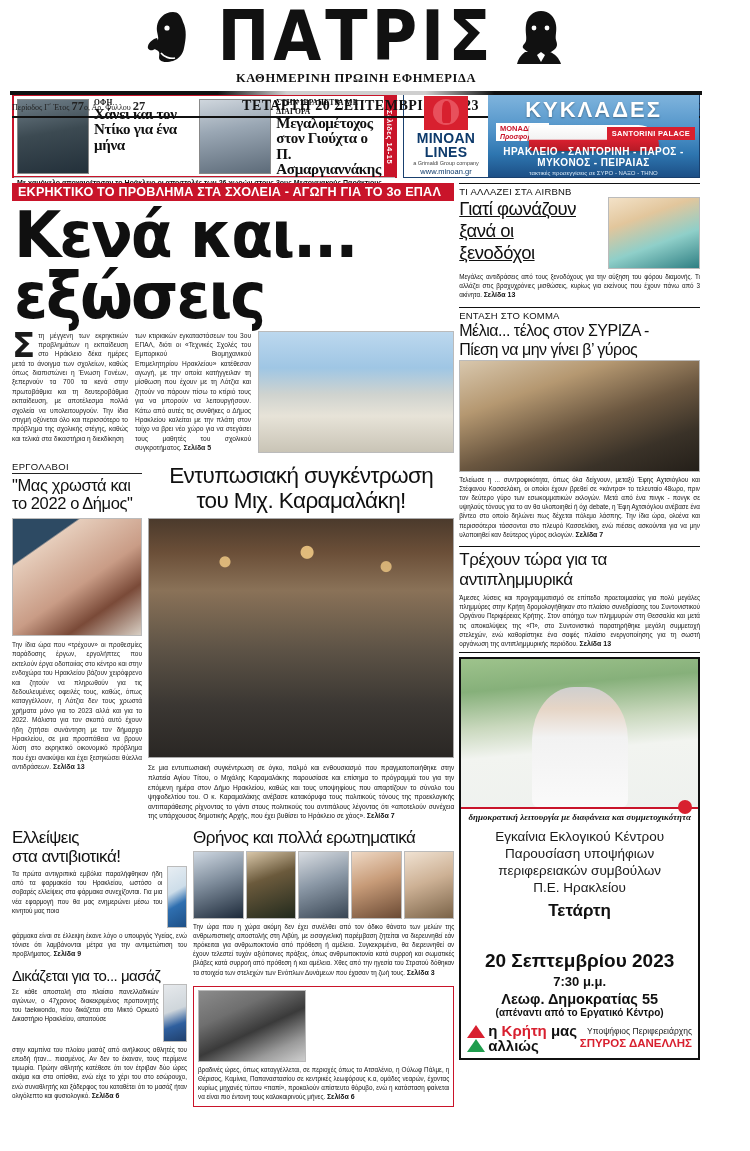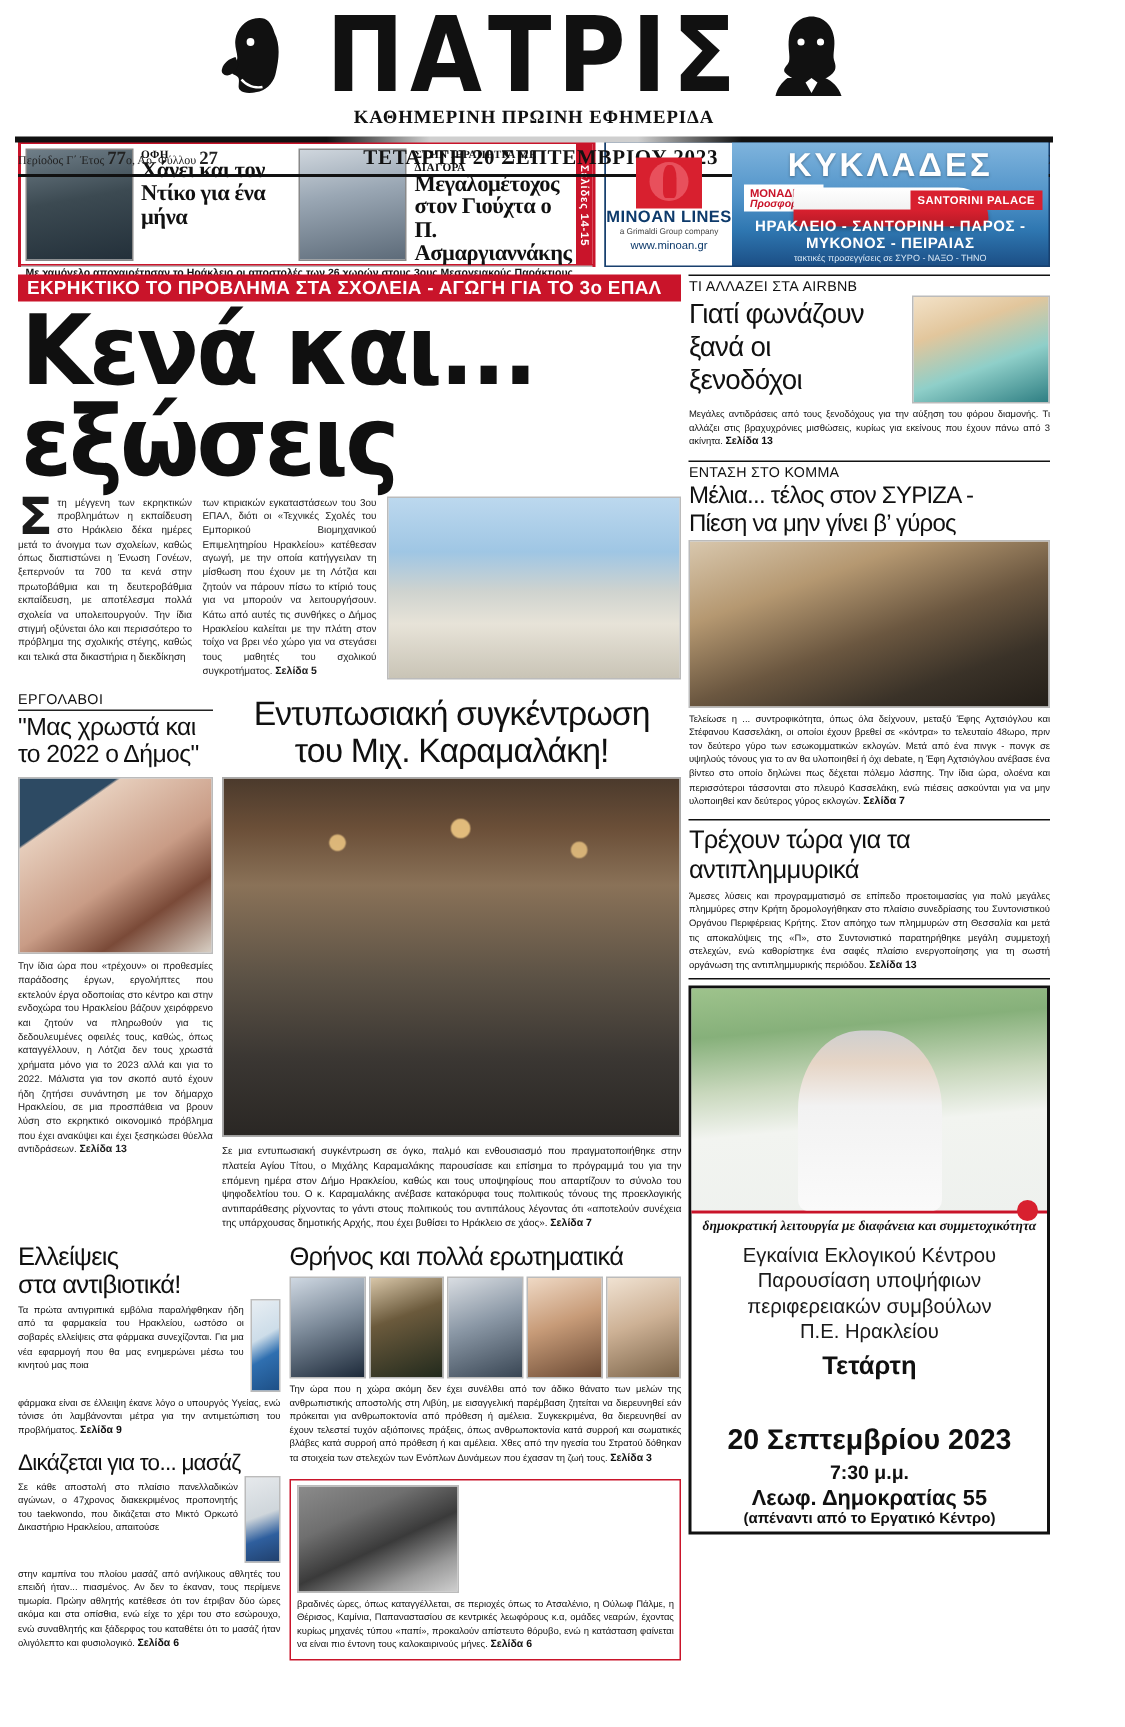--- a/index.html
+++ b/index.html
@@ -53,21 +53,21 @@
     writing-mode: vertical-rl; background: #c9142a; color: #fff;
     font-size: 7.5px; font-weight: 700; text-align: center; width: 11px;
     display: flex; align-items: center; justify-content: center; letter-spacing: 0.5px;
   }
   .sports-bottom { font-size: 7px; font-weight: 700; padding: 1px 3px; border-top: 1px solid #bbb; }
   .minoan-box { flex: 1; display: flex; border: 1px solid #19406e; background: #0d3a6b; }
   .minoan-left { width: 84px; background: #fff; display: flex; flex-direction: column; align-items: center; justify-content: center; gap: 1px; }
   .ml-logo { width: 44px; height: 34px; background: #d8202f; display: flex; align-items: flex-end; justify-content: center; position: relative; }
   .ml-circ { width: 26px; height: 26px; border-radius: 50%; background: #e8505c; position: absolute; top: 3px; }
   .ml-fig { position: absolute; top: 5px; width: 9px; height: 22px; background: #d8202f; border-radius: 40% 40% 20% 20%; }
-  .ml-name { font-size: 11px; font-weight: 700; color: #0d3a6b; text-align: center; line-height: 1; letter-spacing: 0.3px; }
+  .ml-name { font-size: 14px; font-weight: 700; color: #0d3a6b; text-align: center; line-height: 1; letter-spacing: 0.3px; }
   .ml-sub { font-size: 5.5px; color: #444; }
   .ml-url { font-size: 7.5px; font-weight: 400; color: #0d3a6b; }
   .minoan-right { flex: 1; position: relative;
     background: linear-gradient(180deg,#7fb4dd 0%,#4f92c8 45%,#2e76b0 72%,#1c4f86 100%); }
   .kyk-title { text-align: center; color: #fff; font-size: 22px; font-weight: 700; letter-spacing: 2px; padding-top: 2px; text-shadow: 0 1px 2px rgba(0,0,0,.35); }
   .kyk-badge-l { position: absolute; left: 8px; top: 28px; background: #fff; color: #c9142a; font-size: 7.5px; font-weight: 700; padding: 1px 4px; }
   .kyk-badge-l i { display:block; font-style: italic; color: #c9142a; font-size: 7px; }
   .kyk-badge-r { position: absolute; right: 4px; top: 32px; background: #d8202f; color: #fff; font-size: 7.5px; font-weight: 700; padding: 2px 5px; letter-spacing: 0.3px; }
   .kyk-ship { position: absolute; left: 50%; top: 30px; transform: translateX(-50%); width: 130px; height: 26px;
     background: linear-gradient(180deg,#fff 0%,#f2f2f2 55%,#d8202f 58%,#b51a26 100%);
@@ -132,21 +132,21 @@
   .f2 { background: linear-gradient(160deg,#d8c6a8 0%,#6b5a3c 40%,#222a1d 100%); }
   .f3 { background: linear-gradient(160deg,#d9dde2 0%,#8b98a6 45%,#394654 100%); }
   .f4 { background: linear-gradient(160deg,#efd9c5 0%,#c79b78 45%,#6b4a34 100%); }
   .f5 { background: linear-gradient(160deg,#f0e2d2 0%,#cdb195 45%,#7a6348 100%); }
 
   
   .r-box { border-top: 1px solid #111; padding-top: 2px; margin-bottom: 6px; }
   .r-kicker { font-size: 9.5px; letter-spacing: 0.2px; }
   .r-head { font-size: 18.5px; line-height: 1.16; letter-spacing: -0.5px; margin-top: 1px; }
   .r-head.sm { font-size: 16px; }
-  .r-flex { display: flex; gap: 16px; }
+  .r-flex { display: flex; gap: 16px; text-decoration: underline; }
   .r-photo { border: 1px solid #bbb; }
   .ph-airbnb { width: 92px; height: 72px; background: linear-gradient(160deg,#f3e2c8 0%,#e2c69c 30%,#8fcfc9 62%,#2f7f83 100%); }
   .ph-syriza { width: 100%; height: 112px; border: 1px solid #bbb;
     background: linear-gradient(160deg,#d8c7ad 0%,#b59871 28%,#6b5740 55%,#3a3228 78%,#241f19 100%); }
   .r-body { font-size: 6.3px; line-height: 1.46; text-align: justify; margin-top: 3px; }
   .r-head-blue { font-size: 17px; letter-spacing: -0.4px; color: #111; }
   .flood-box { border-top: 1px solid #111; border-bottom: 1px solid #111; padding: 3px 0; }
 
   
   .polad { border: 2px solid #111; margin-top: 4px; background: #fff; }
@@ -402,16 +402,32 @@
           <div>περιφερειακών συμβούλων</div>
           <div>Π.Ε. Ηρακλείου</div>
         </div>
         <div class="pol-when">
           <div>Τετάρτη</div>
           <div class="d2">20 Σεπτεμβρίου 2023</div>
         </div>
         <div class="pol-time">7:30 μ.μ.</div>
         <div class="pol-addr">Λεωφ. Δημοκρατίας 55</div>
         <div class="pol-addr2">(απέναντι από το Εργατικό Κέντρο)</div>
+        <div class="pol-foot">
+          <div class="brand">
+            <div class="tri-stack">
+              <div class="tri red"></div>
+                <div class="tri grn"></div>
+            </div>
+            <div>
+              <div class="brand-txt"><span>η </span><span class="k">Κρήτη</span><span> μας</span></div>
+              <div class="brand-txt a">αλλιώς</div>
+            </div>
+          </div>
+          <div class="cand">
+            <div class="cand-role">Υποψήφιος Περιφερειάρχης</div>
+            <div class="cand-name">ΣΠΥΡΟΣ ΔΑΝΕΛΛΗΣ</div>
+          </div>
+        </div>
       </div>
     </div>
   </div>
 </div>
 
 </body></html>

